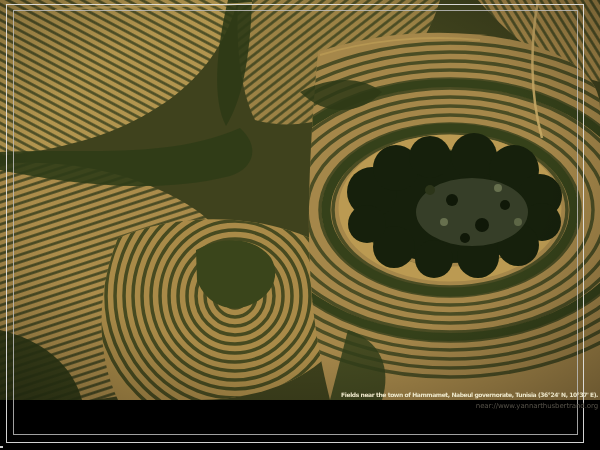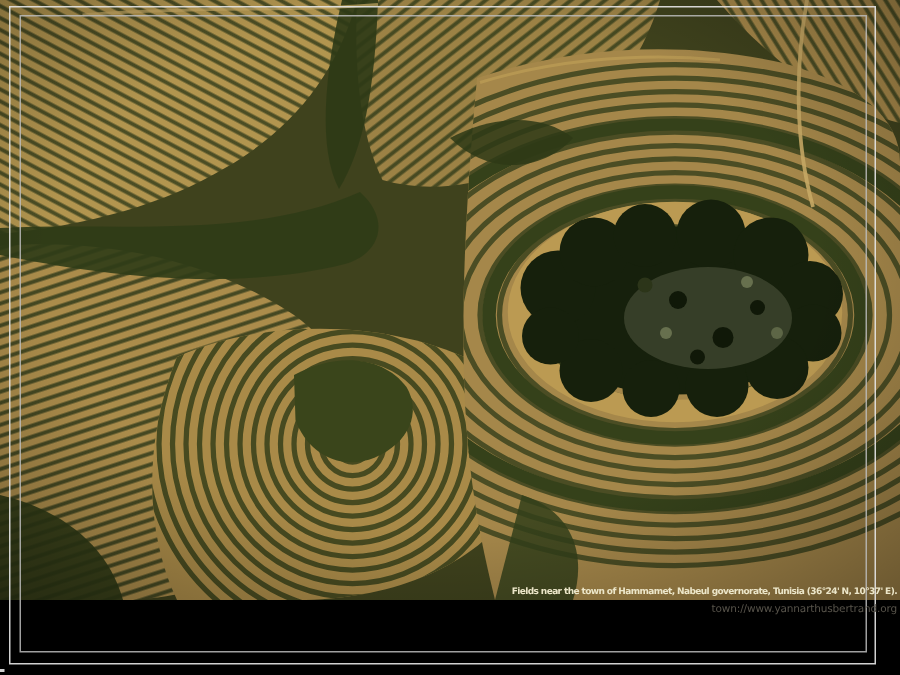--- a/index.html
+++ b/index.html
@@ -152,16 +152,16 @@
       <rect width="600" height="400" fill="url(#vig)"></rect>
     </svg>
   </div>
 
   <div class="frame frame-outer"></div>
   <div class="frame frame-inner"></div>
   <div class="speck"></div>
 
   <div class="caption">
     <span class="title">Fields near the town of Hammamet, Nabeul governorate, Tunisia (36°24' N, 10°37' E).</span>
-    <span class="credit">town://www.yannarthusbertrand.org</span>
+    <span class="credit">near://www.yannarthusbertrand.org</span>
   </div>
 
 </div>
 
 </body></html>

